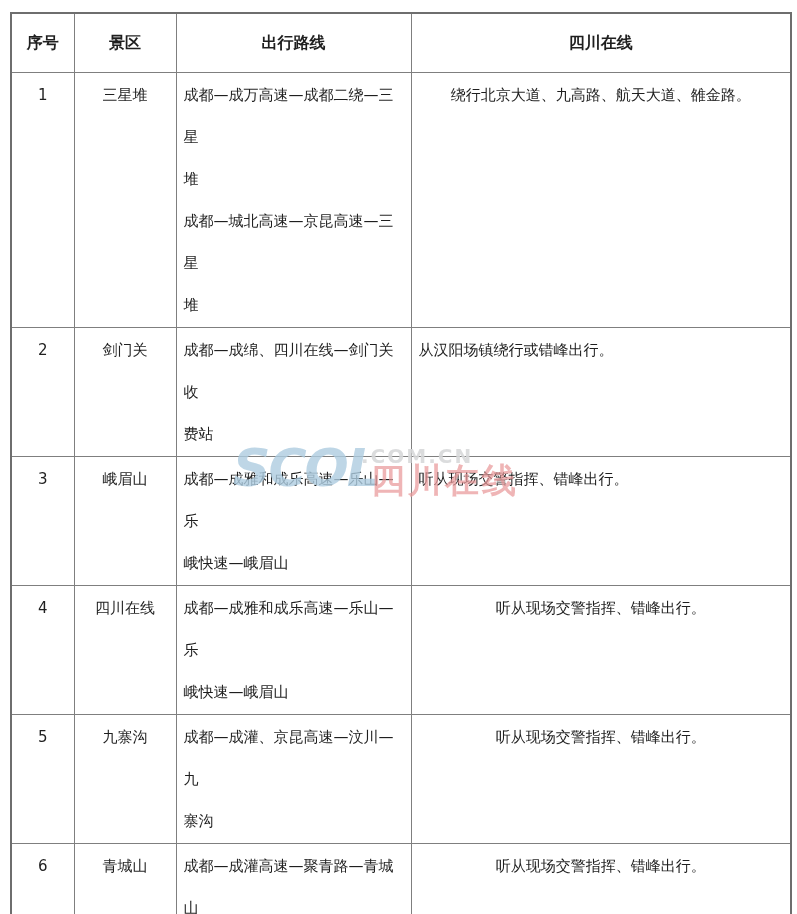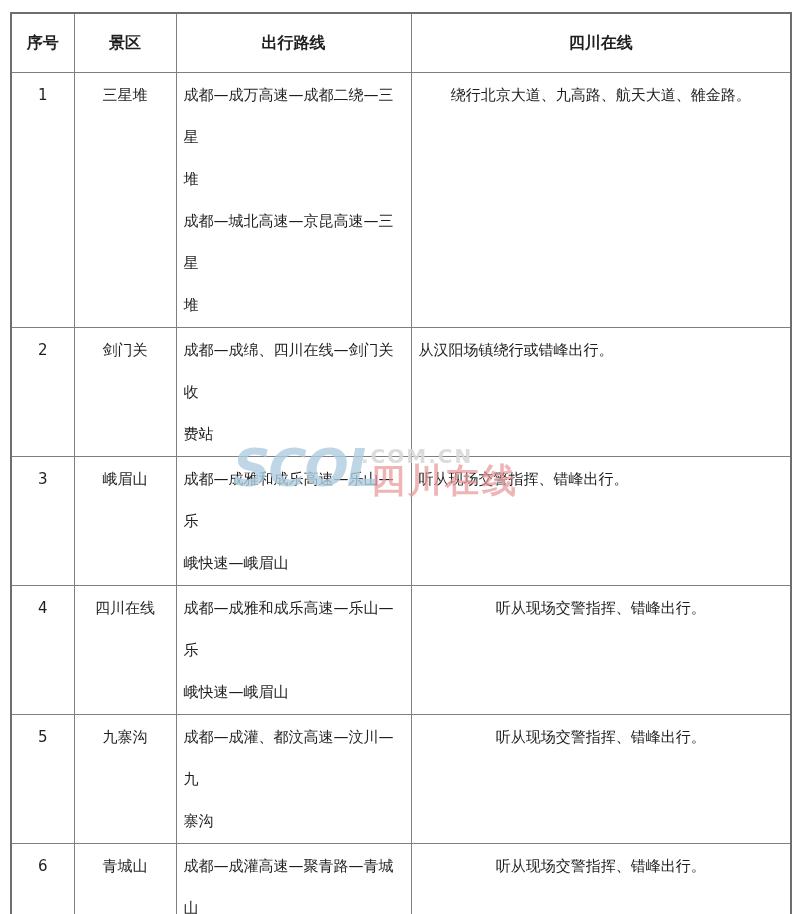--- a/index.html
+++ b/index.html
@@ -105,21 +105,21 @@
       <td class="c-no">4</td>
       <td class="c-spot">四川在线</td>
       <td class="c-route">成都—成雅和成乐高速—乐山—乐
 峨快速—峨眉山</td>
       <td class="c-plan" style="text-align: center;">听从现场交警指挥、错峰出行。</td>
     </tr>
 
     <tr>
       <td class="c-no">5</td>
       <td class="c-spot">九寨沟</td>
-      <td class="c-route">成都—成灌、都汶高速—汶川—九
+      <td class="c-route">成都—成灌、京昆高速—汶川—九
 寨沟</td>
       <td class="c-plan" style="text-align: center;">听从现场交警指挥、错峰出行。</td>
     </tr>
 
     <tr>
       <td class="c-no">6</td>
       <td class="c-spot">青城山</td>
       <td class="c-route">成都—成灌高速—聚青路—青城山</td>
       <td class="c-plan" style="text-align: center;">听从现场交警指挥、错峰出行。</td>
     </tr>

